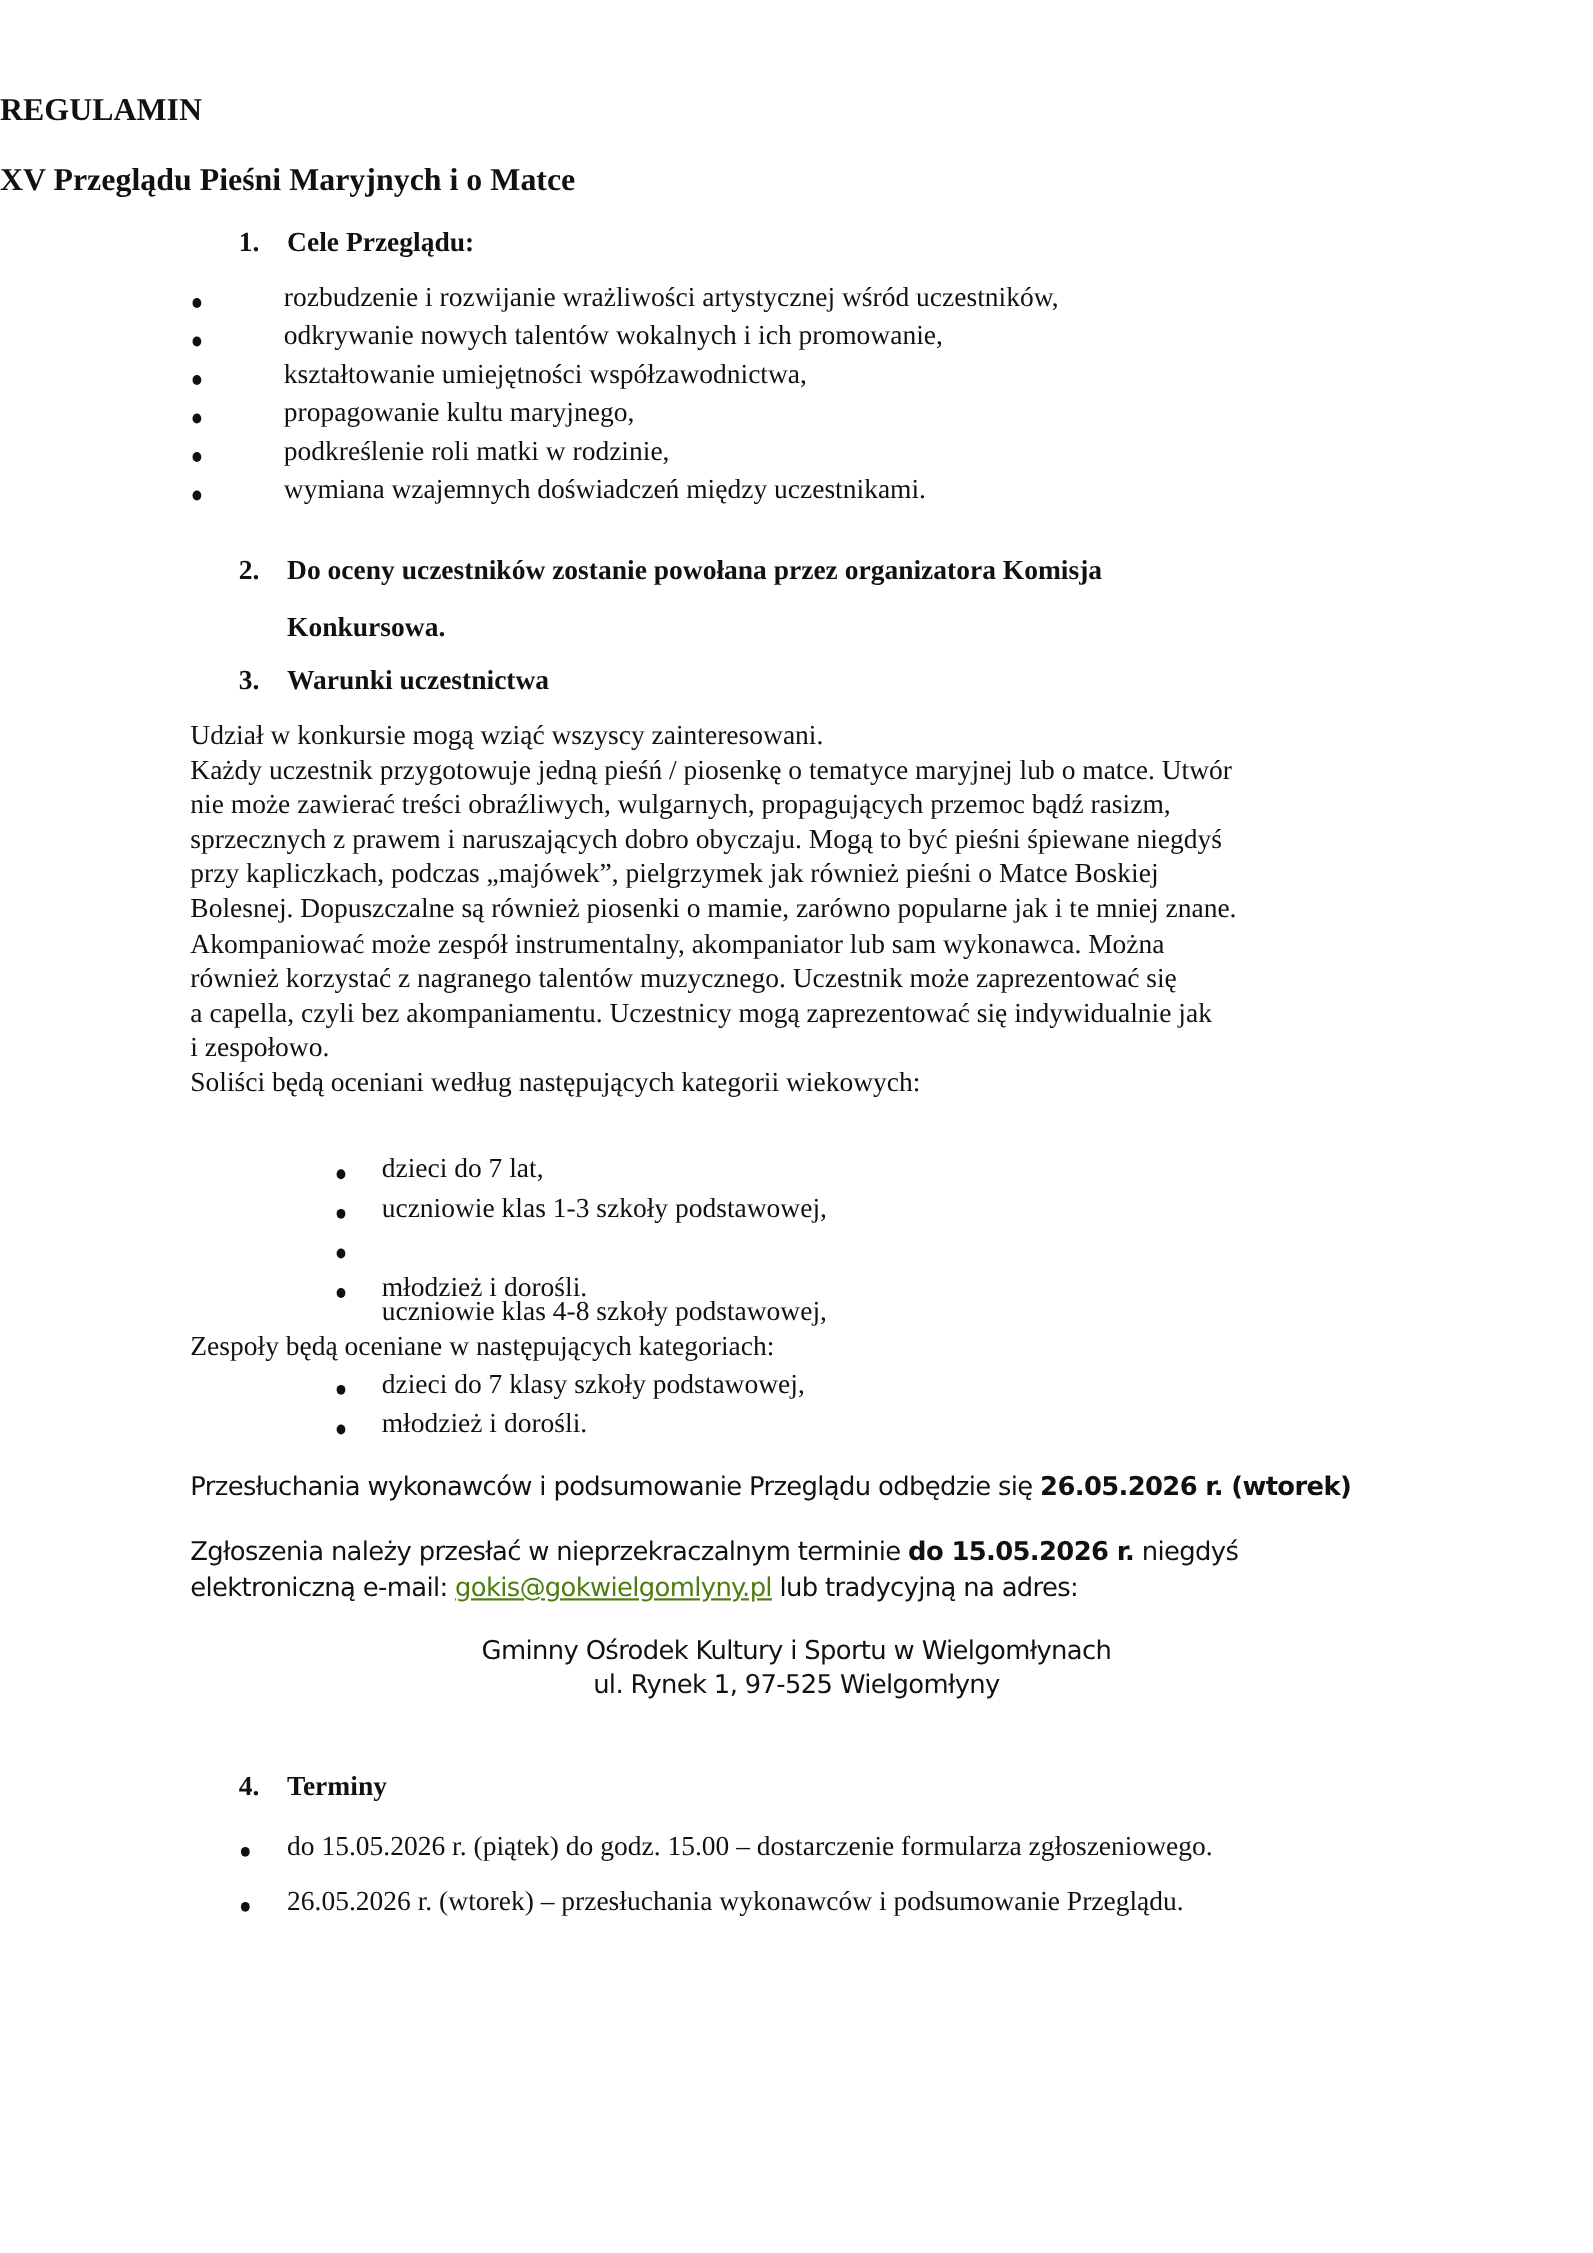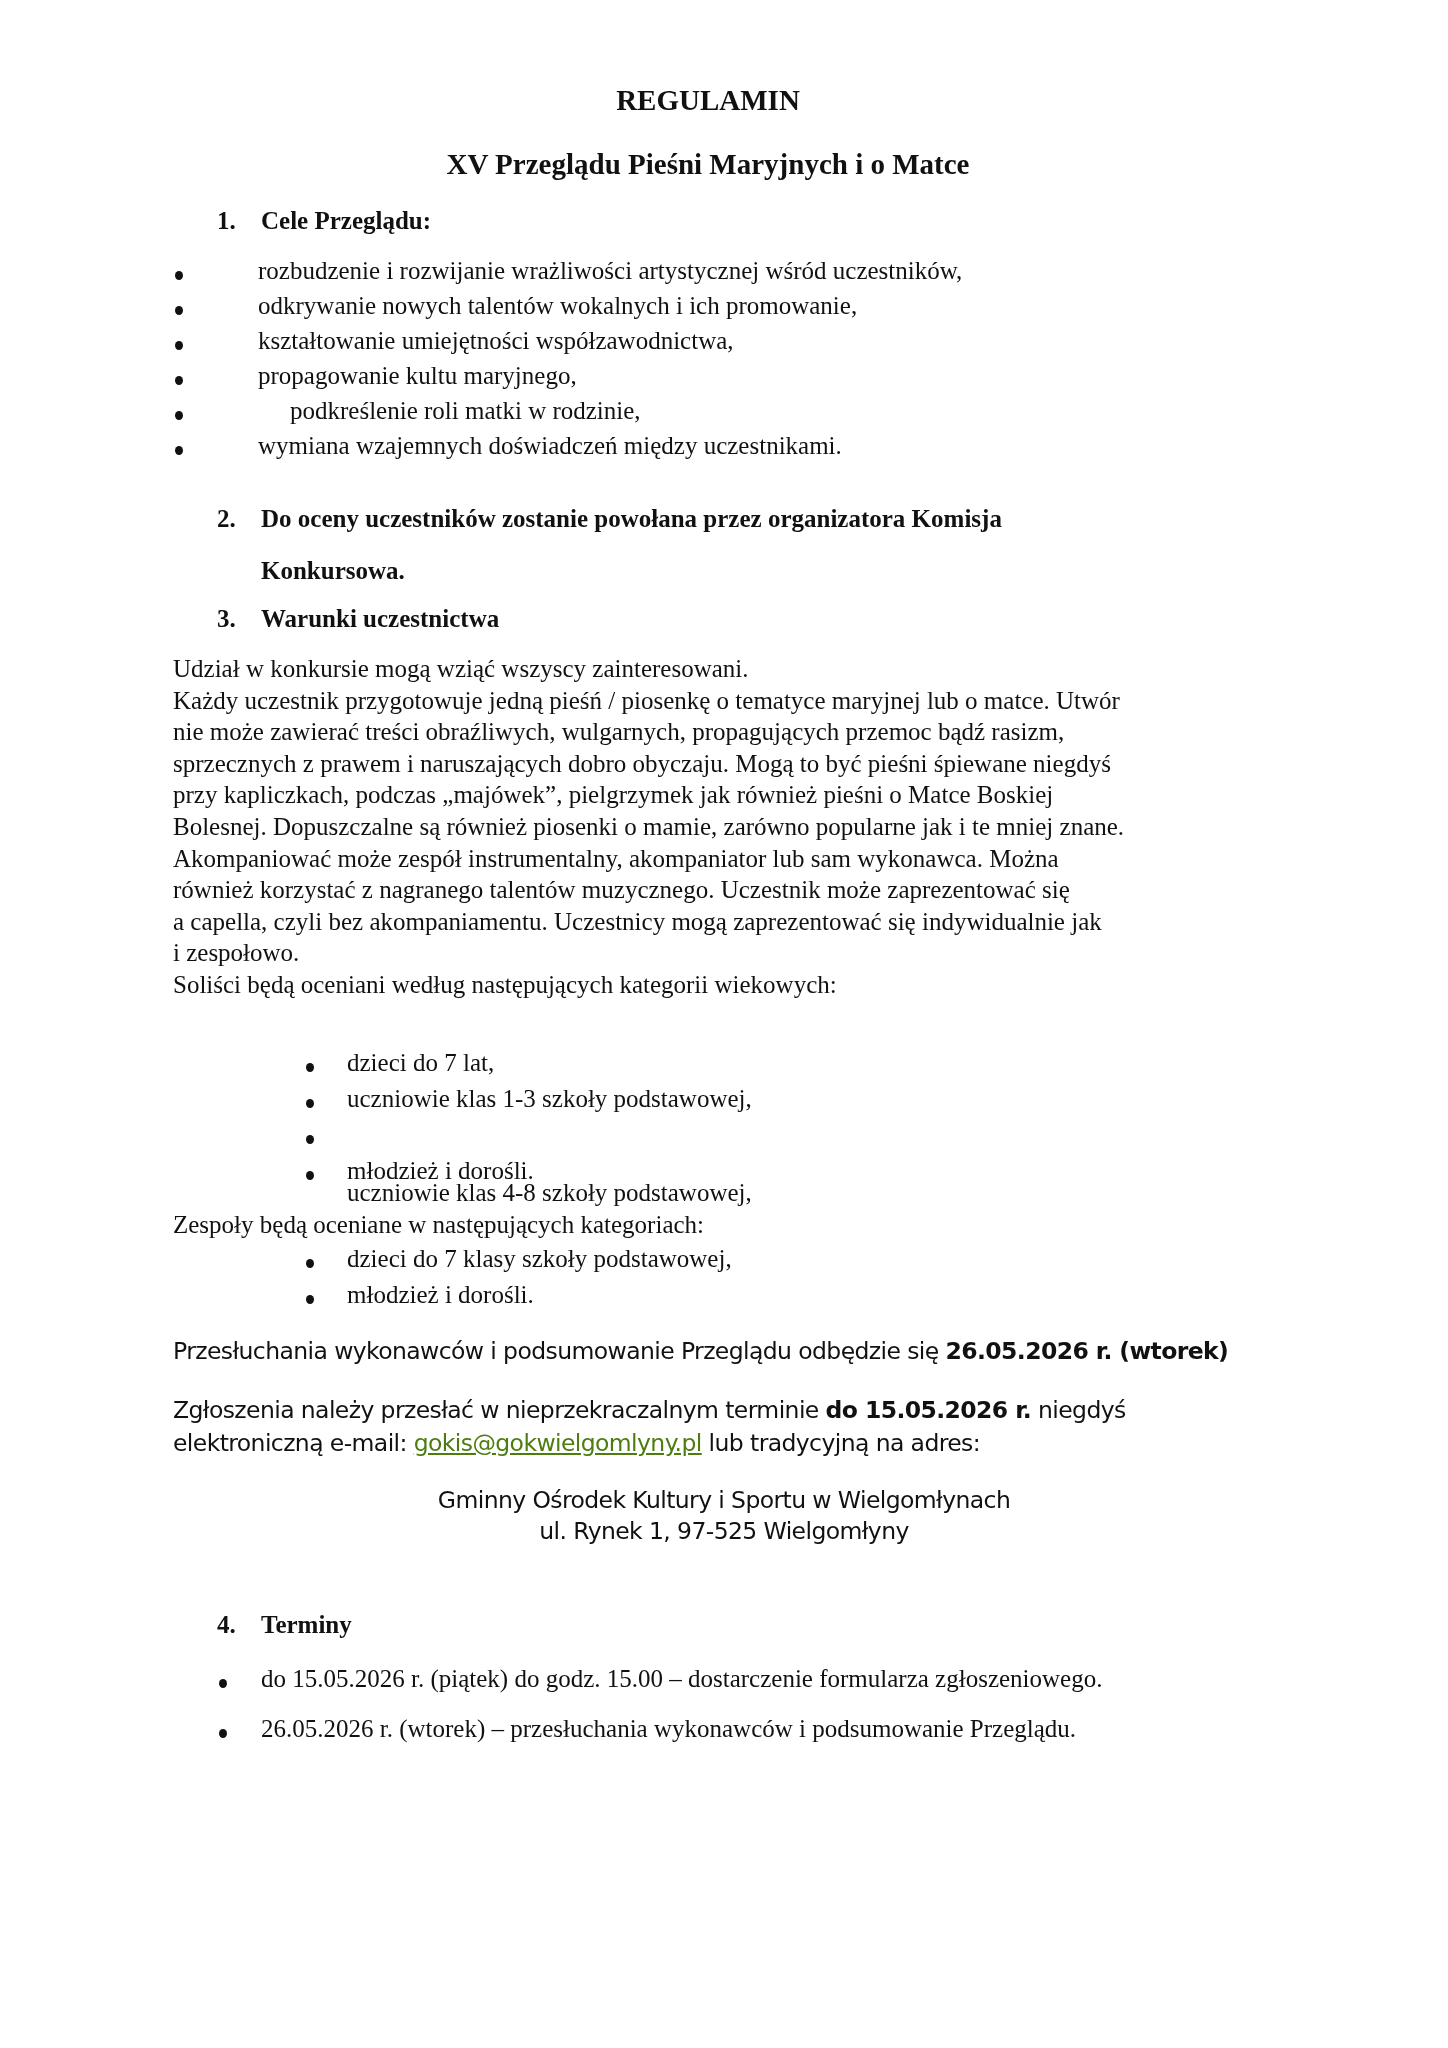--- a/index.html
+++ b/index.html
@@ -1,19 +1,19 @@
 <!DOCTYPE html>
 <html><head>
 <meta charset="utf-8">
 <style>
   * { margin: 0; padding: 0; box-sizing: border-box; }
   html, body { width: 1448px; height: 2048px; background: #ffffff; }
   body { position: relative; color: #111111; font-family: "Liberation Serif", serif; overflow: hidden; }
   .abs { position: absolute; }
-  .title { left: 0; width: 1416px; text-align: center; font-weight: bold; font-size: 29px; }
+  .title { left: 0; width: 1416px; text-align: left; font-weight: bold; font-size: 29px; }
   .h-num { font-weight: bold; font-size: 25px; }
   .heading { font-weight: bold; font-size: 25px; white-space: nowrap; }
   .li { font-size: 25px; white-space: nowrap; }
   .bullet { width: 8px; height: 9px; border-radius: 50%; background: #111; }
   .para { left: 173px; width: 1103px; font-size: 25px; line-height: 31.6px; text-align: justify; text-align-last: left; }
   .para-line { display: block; }
   .sans { font-family: "DejaVu Sans", sans-serif; font-size: 23.5px; letter-spacing: -0.6px; white-space: nowrap; }
   .sans b { font-weight: bold; }
   a.mail { color: #4d7c0f; text-decoration: underline; }
   .addr { left: 0; width: 1448px; text-align: center; font-family: "DejaVu Sans", sans-serif; font-size: 23.5px; letter-spacing: -0.6px; line-height: 31px; }
@@ -31,21 +31,21 @@
   <div>
     <div class="abs bullet" style="left:175px; top:271px;"></div>
     <div class="abs li" style="left:258px; top:257px;">rozbudzenie i rozwijanie wrażliwości artystycznej wśród uczestników,</div>
     <div class="abs bullet" style="left:175px; top:306px;"></div>
     <div class="abs li" style="left:258px; top:292px;">odkrywanie nowych talentów wokalnych i ich promowanie,</div>
     <div class="abs bullet" style="left:175px; top:341px;"></div>
     <div class="abs li" style="left:258px; top:327px;">kształtowanie umiejętności współzawodnictwa,</div>
     <div class="abs bullet" style="left:175px; top:376px;"></div>
     <div class="abs li" style="left:258px; top:362px;">propagowanie kultu maryjnego,</div>
     <div class="abs bullet" style="left:175px; top:411px;"></div>
-    <div class="abs li" style="left:258px; top:397px;margin-left:32px;">podkreślenie roli matki w rodzinie,</div>
+    <div class="abs li" style="left:258px; top:397px;">podkreślenie roli matki w rodzinie,</div>
     <div class="abs bullet" style="left:175px; top:446px;"></div>
     <div class="abs li" style="left:258px; top:432px;">wymiana wzajemnych doświadczeń między uczestnikami.</div>
   </div>
 </div>
 
 <div>
   <div class="abs h-num" style="left:217px; top:505px;">2.</div>
   <div class="abs heading" style="left:261px; top:505px;">Do oceny uczestników zostanie powołana przez organizatora Komisja</div>
   <div class="abs heading" style="left:261px; top:557px;">Konkursowa.</div>
 </div>

